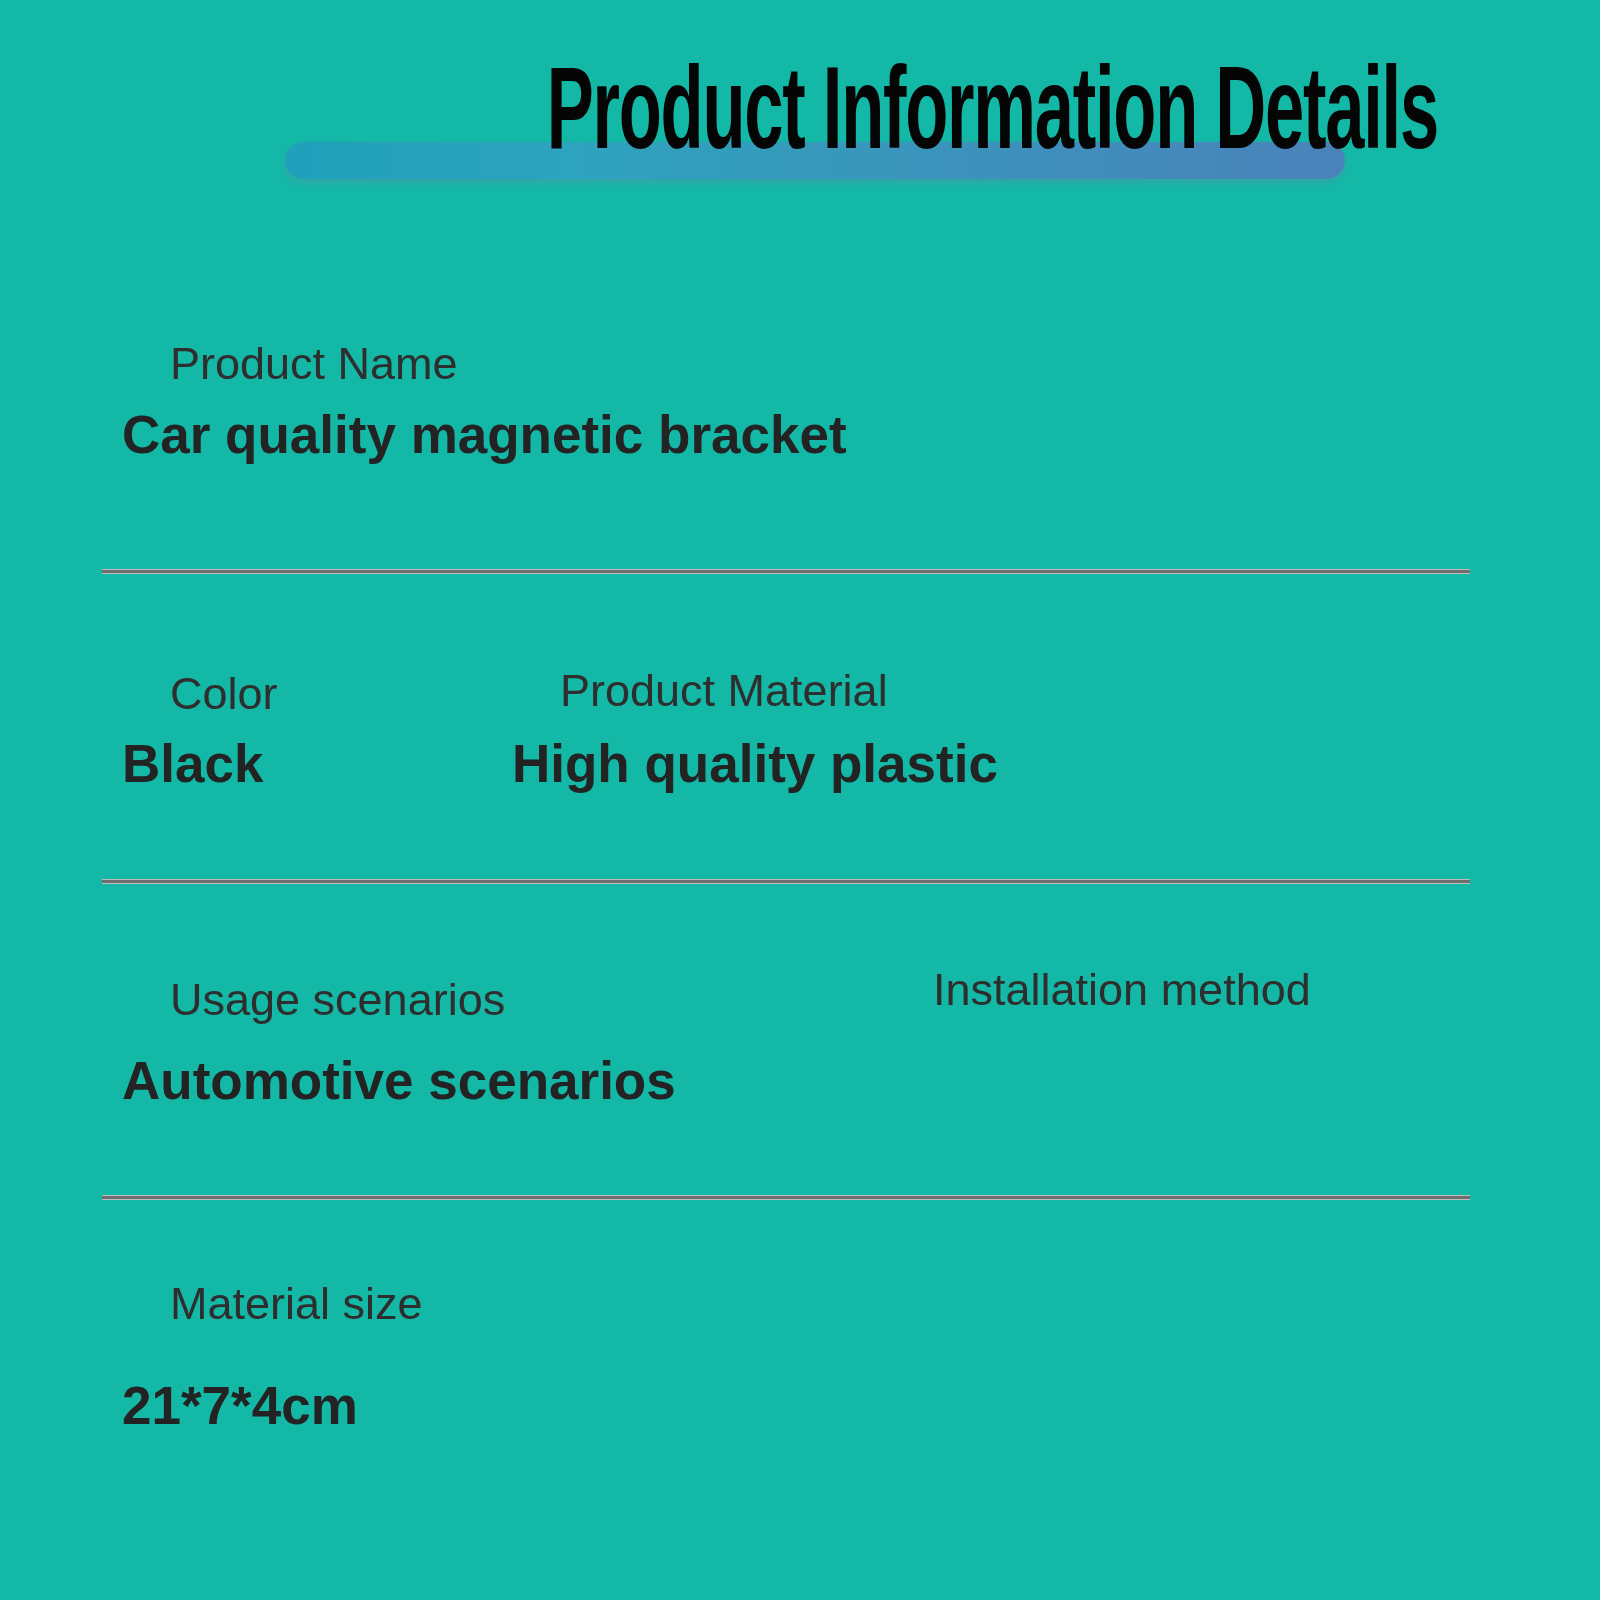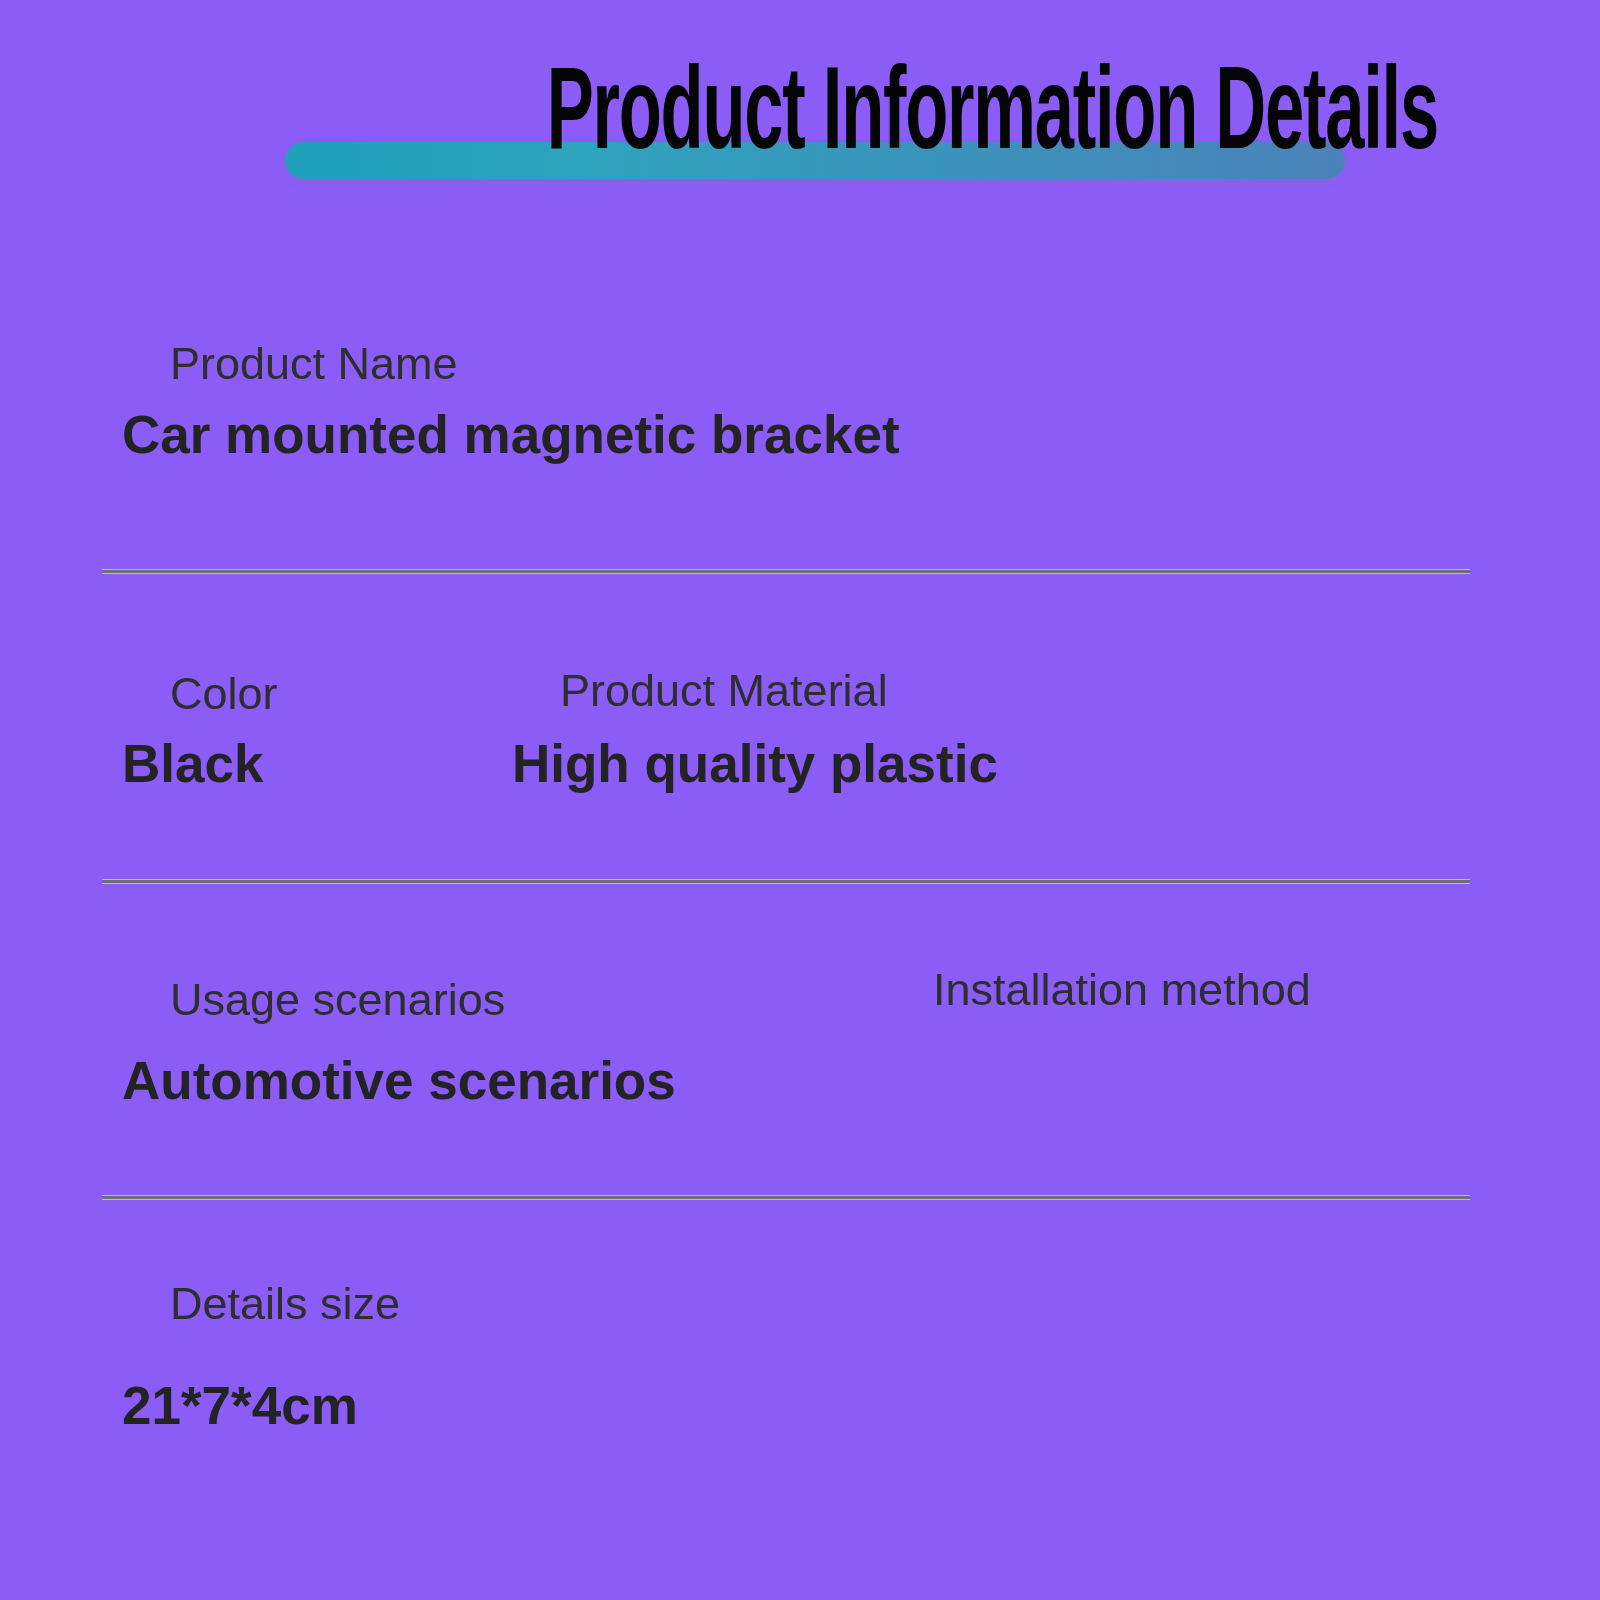--- a/index.html
+++ b/index.html
@@ -4,21 +4,21 @@
 <style>
   html, body {
     margin: 0;
     padding: 0;
     background: #ffffff;
   }
   .page {
     position: relative;
     width: 1600px;
     height: 1600px;
-    background: #8b5cf6;
+    background: #14b8a6;
     overflow: hidden;
     font-family: "Liberation Sans", sans-serif;
     color: #2e2e2e;
   }
   
   .header {
     position: absolute;
     left: 285px;
     top: 0;
     width: 1060px;
@@ -84,33 +84,33 @@
 <body>
 
 <div class="page">
 
   <div class="header">
     <div class="title-bar"></div>
     <h1 class="page-title"><span class="squeeze">Product Information Details</span></h1>
   </div>
 
   <div class="field-label" style="left:122px; top:341px">Product Name</div>
-  <div class="field-value" style="left:122px; top:408px">Car mounted magnetic bracket</div>
+  <div class="field-value" style="left:122px; top:408px">Car quality magnetic bracket</div>
 
   <div class="divider" style="top:570px"></div>
 
   <div class="field-label" style="left:122px; top:671px">Color</div>
   <div class="field-label" style="left:512px; top:668px">Product Material</div>
   <div class="field-value" style="left:122px; top:737px">Black</div>
   <div class="field-value" style="left:512px; top:737px">High quality plastic</div>
 
   <div class="divider" style="top:880px"></div>
 
   <div class="field-label" style="left:885px; top:967px">Installation method</div>
   <div class="field-label" style="left:122px; top:977px">Usage scenarios</div>
   <div class="field-value" style="left:122px; top:1054px">Automotive scenarios</div>
 
   <div class="divider" style="top:1196px"></div>
 
-  <div class="field-label" style="left:122px; top:1281px">Details size</div>
+  <div class="field-label" style="left:122px; top:1281px">Material size</div>
   <div class="field-value" style="left:122px; top:1379px">21*7*4cm</div>
 
 </div>
 
 </body></html>

